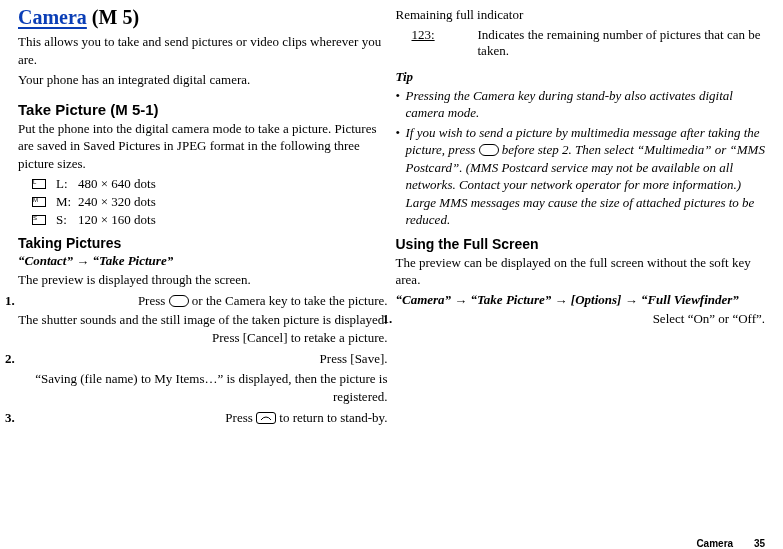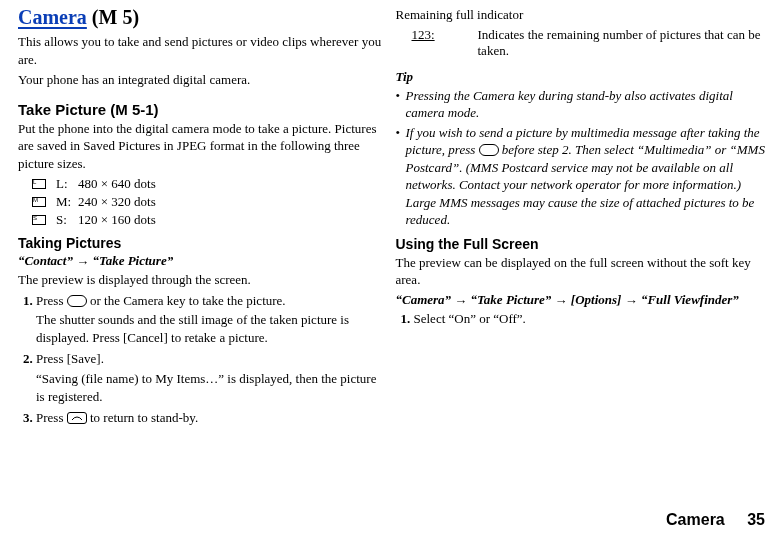--- a/index.html
+++ b/index.html
@@ -15,36 +15,36 @@
   .p { margin-bottom: 3px; line-height: 1.35; }
   .subhead { font-size: 15px; font-weight: bold; font-family: Liberation Sans, sans-serif; margin-top: 12px; margin-bottom: 2px; }
   .subsubhead { font-size: 14px; font-weight: bold; font-family: Arial, sans-serif; margin-top: 7px; margin-bottom: 2px; }
   .italic-bold-path { font-style: italic; font-weight: bold; margin-bottom: 2px; }
   .size-list { margin: 4px 0 6px 14px; }
   .size-row { display: flex; align-items: center; margin-bottom: 2px; }
   .size-row .iconbox { width: 14px; height: 10px; border: 1px solid #000; margin-right: 10px; position: relative; display:flex; align-items:center; justify-content:center; }
   .size-row .iconbox .letter { font-size: 6px; font-family: Arial, sans-serif; line-height:1; position:absolute; top:-1px; left:0; }
   .size-row .label { width: 22px; }
   .size-row .dots { }
-  ol.steps { margin-left: 18px; margin-top: 2px; }
+  ol.steps { margin-top: 2px; text-align: right; }
   ol.steps > li { margin-bottom: 4px; line-height: 1.35; }
   ol.steps > li .step-main { }
   ol.steps > li .step-sub { margin-top: 2px; }
   ol.steps > li::marker { font-weight: bold; }
   .btn-oval { display: inline-block; width: 20px; height: 12px; border: 1px solid #000; border-radius: 6px; vertical-align: middle; position: relative; top: -1px; }
   .key-rect { display: inline-block; width: 20px; height: 12px; border: 1px solid #000; border-radius: 3px; vertical-align: middle; position: relative; top: -1px; }
   .key-rect svg { position:absolute; left:2px; top:1px; }
   .indicator-row { display:flex; }
   .indicator-label { width: 82px; padding-left: 16px; text-decoration: underline; }
   .indicator-desc { flex:1; }
   .tip-head { font-style: italic; font-weight: bold; margin-top: 10px; margin-bottom: 2px; }
   ul.tip { list-style: none; margin-left: 0; }
   ul.tip li { font-style: italic; line-height: 1.35; margin-bottom: 2px; padding-left: 10px; position: relative; }
   ul.tip li::before { content: "•"; position: absolute; left: 0; top: 0; font-style: normal; }
-  .footer { position: absolute; bottom: 20px; right: 18px; font-family: Arial, sans-serif; font-size: 16px; margin-top: 44px; }
+  .footer { position: absolute; bottom: 0; right: 18px; font-family: Arial, sans-serif; font-size: 10px; margin-top: 44px; }
   .footer .label { font-weight: bold; margin-right: 18px; }
   .footer .num { font-weight: bold; }
 </style>
 </head>
 <body>
 
 <div class="columns">
   <div class="col left">
     <h1 class="page-title">
       <span class="blue">Camera</span>

